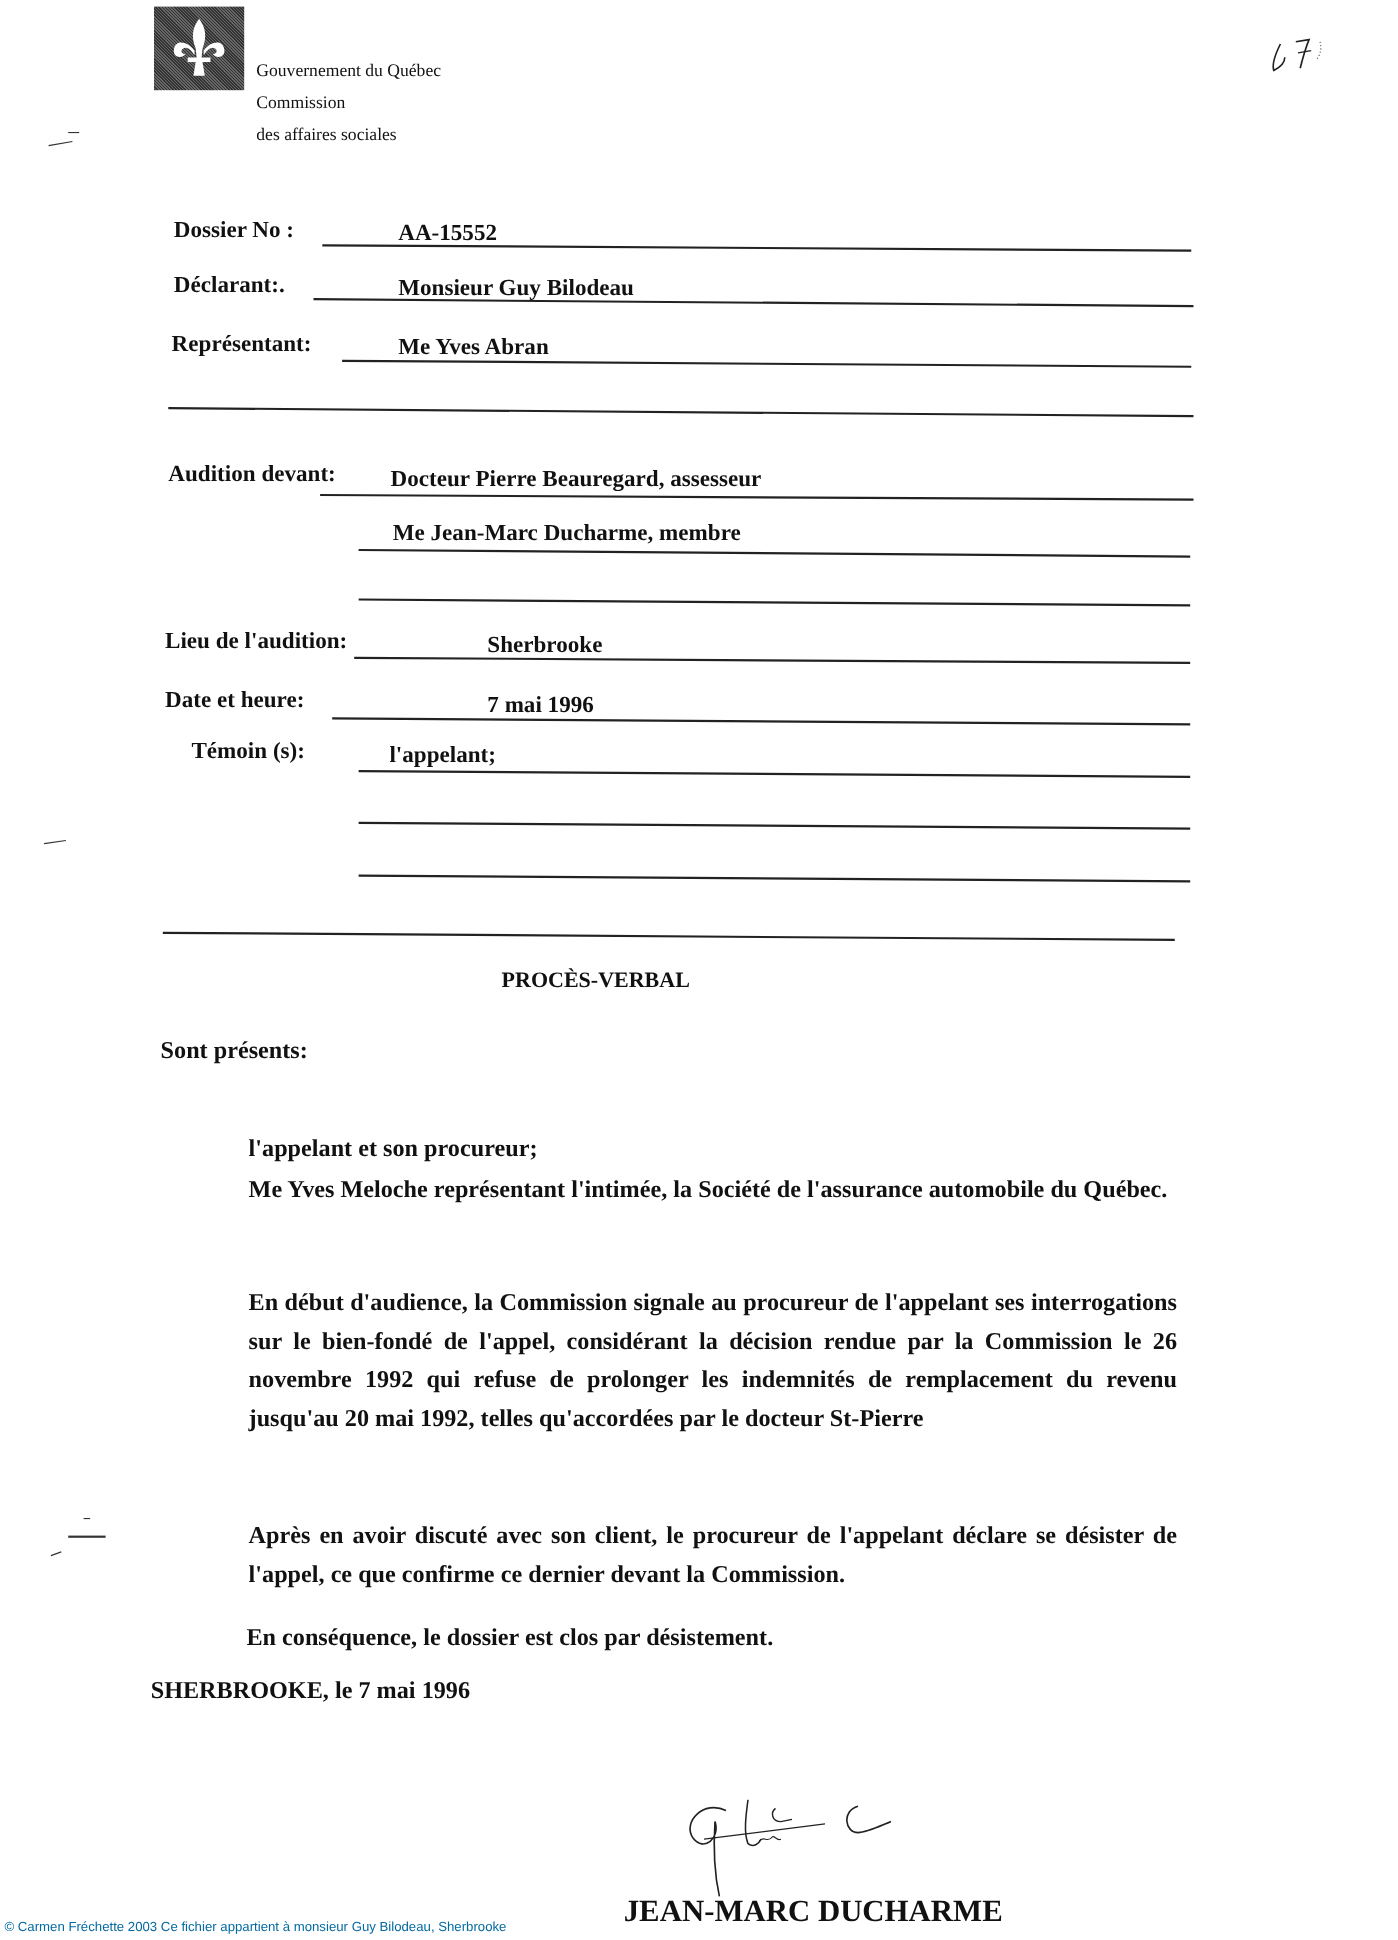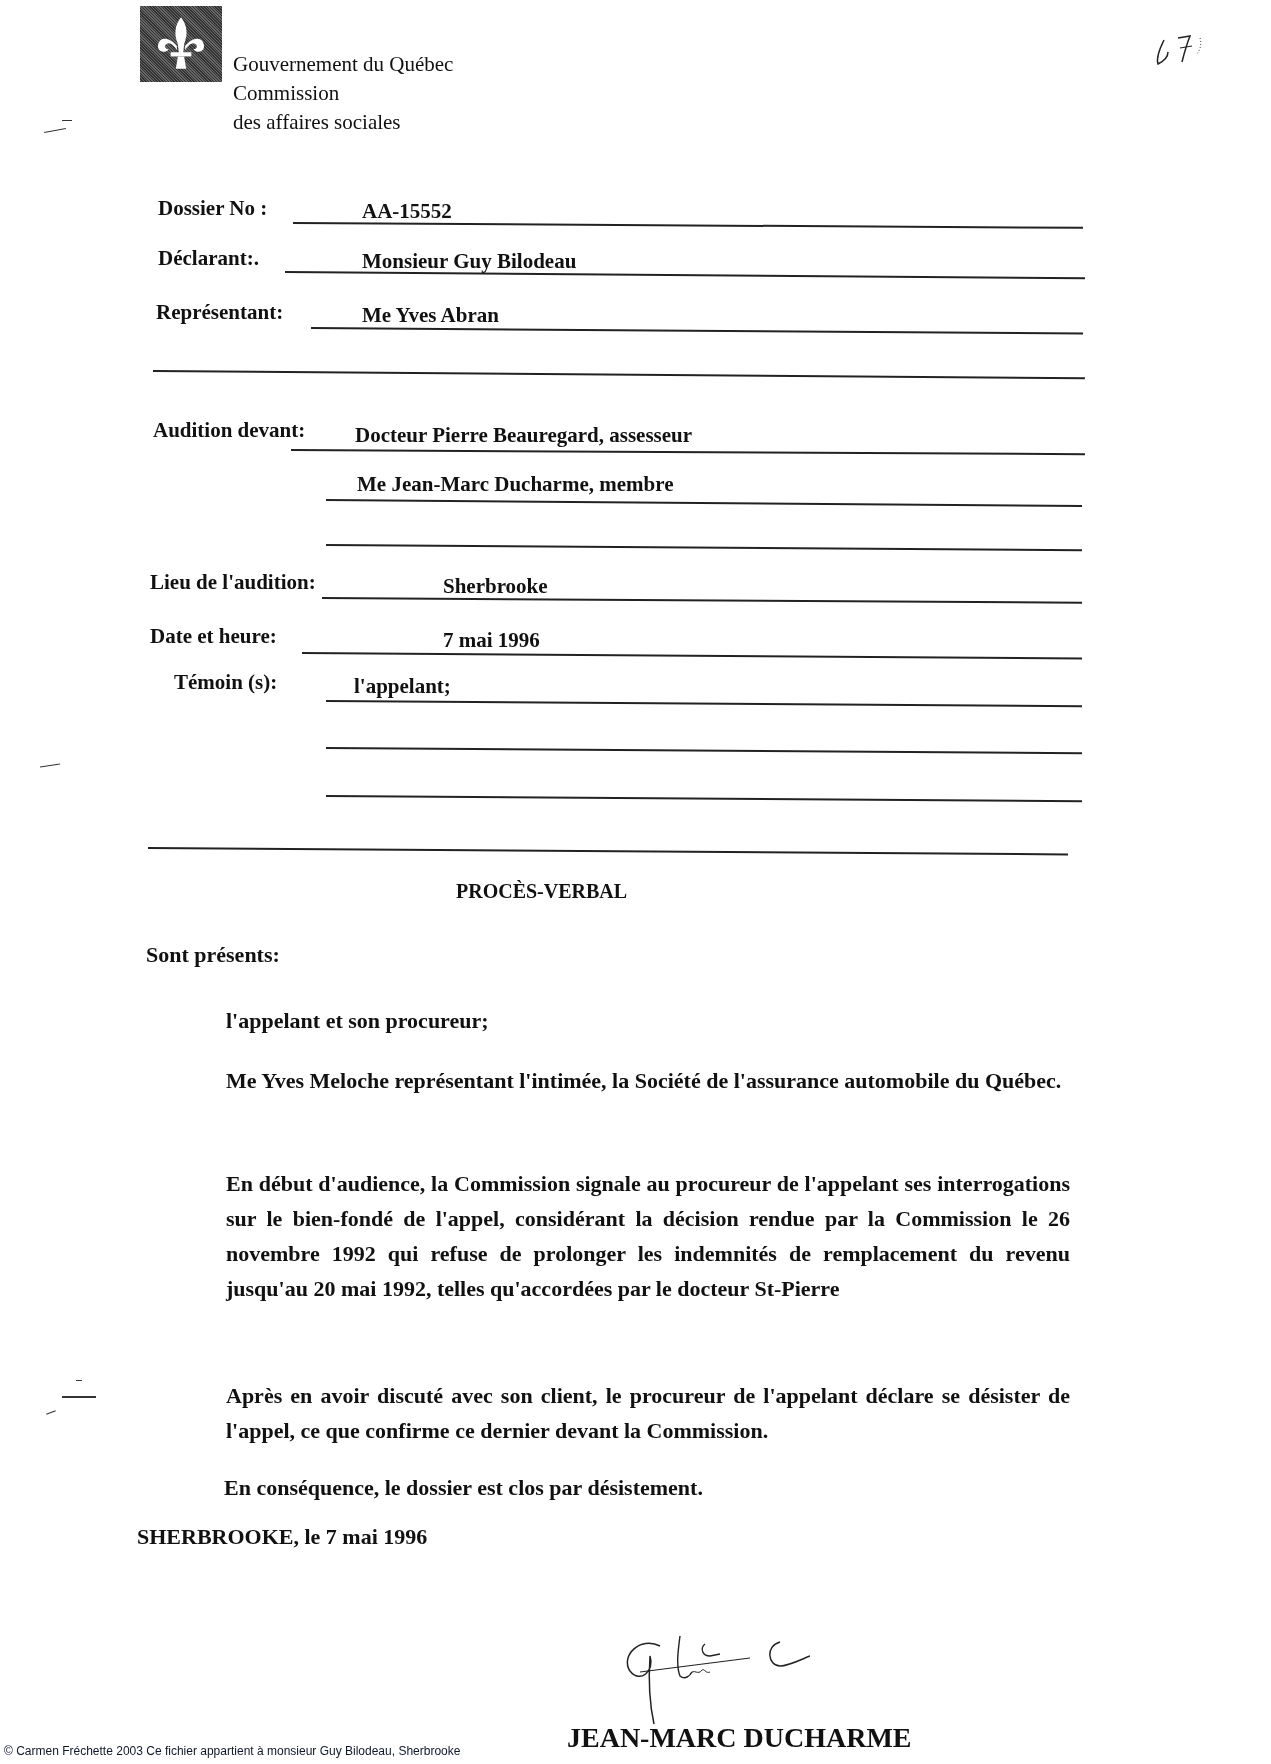--- a/index.html
+++ b/index.html
@@ -4,31 +4,31 @@
 <style>
   html, body { margin: 0; padding: 0; background: #ffffff; }
   body { width: 1271px; height: 1764px; position: relative; overflow: hidden;
          font-family: "Liberation Serif", "DejaVu Serif", serif; color: #111; }
   .abs { position: absolute; }
   .serif-b { font-family: "Liberation Serif", "DejaVu Serif", serif; font-weight: bold; }
   .logo { left: 140px; top: 6px; width: 82px; height: 76px;
           background: repeating-linear-gradient(45deg, #333 0 1px, #666 1px 2px);
           display: flex; align-items: center; justify-content: center; }
   .logo svg { width: 62px; height: 62px; }
-  .header-lines { left: 233px; top: 50px; font-size: 21px; line-height: 29px; }
+  .header-lines { left: 233px; top: 50px; font-size: 16px; line-height: 29px; }
   .header-lines div { white-space: nowrap; }
   .field-label { font-size: 21px; white-space: nowrap; }
   .field-value { font-size: 21px; white-space: nowrap; }
   .rule { height: 2px; background: #222; transform-origin: left center; }
   .title { font-size: 20px; }
   .body-text { font-size: 22px; line-height: 35px; }
   .para { text-align: justify; }
   .signame { font-size: 28px; }
   .footer { left: 4px; top: 1744px; font-family: "Liberation Sans", "DejaVu Sans", sans-serif;
-            font-size: 12px; color: #0f172a; white-space: nowrap; }
+            font-size: 12px; color: #0369a1; white-space: nowrap; }
   .annotation { left: 1150px; top: 28px; }
   .speck { background: #333; height: 1px; }
 </style>
 </head>
 <body>
 
 <div class="abs logo">
   <svg viewBox="0 0 60 60">
     <g fill="#ffffff">
       <path d="M30 4 C24 12 23 20 27 30 L28 40 L32 40 L33 30 C37 20 36 12 30 4 Z"></path>
@@ -98,21 +98,21 @@
 <div class="abs field-value serif-b" style="left:354px; top:674px;">l'appelant;</div>
 
 <div class="abs rule" style="left:326px; top:747px; width:756px; transform:rotate(0.4deg);"></div>
 <div class="abs rule" style="left:326px; top:795px; width:756px; transform:rotate(0.4deg);"></div>
 <div class="abs rule" style="left:148px; top:847px; width:920px; transform:rotate(0.4deg);"></div>
 
 <div class="abs title serif-b" style="left:456px; top:880px;">PROCÈS-VERBAL</div>
 
 <div class="abs body-text serif-b" style="left:146px; top:937px;">Sont présents:</div>
 
-<div class="abs body-text serif-b" style="left:226px; top:1003px;">l'appelant et son procureur;</div>
+<div class="abs body-text serif-b" style="left:226px; top:1026px;">l'appelant et son procureur;</div>
 
 <div class="abs body-text serif-b para" style="left:226px; top:1063px; width:844px;">Me Yves Meloche représentant l'intimée, la Société de l'assurance automobile du Québec.</div>
 
 <div class="abs body-text serif-b para" style="left:226px; top:1166px; width:844px;">En début d'audience, la Commission signale au procureur de l'appelant ses interrogations sur le bien-fondé de l'appel, considérant la décision rendue par la Commission le 26 novembre 1992 qui refuse de prolonger les indemnités de remplacement du revenu jusqu'au 20 mai 1992, telles qu'accordées par le docteur St-Pierre</div>
 
 <div class="abs body-text serif-b para" style="left:226px; top:1378px; width:844px;">Après en avoir discuté avec son client, le procureur de l'appelant déclare se désister de l'appel, ce que confirme ce dernier devant la Commission.</div>
 
 <div class="abs body-text serif-b" style="left:224px; top:1470px;">En conséquence, le dossier est clos par désistement.</div>
 
 <div class="abs body-text serif-b" style="left:137px; top:1519px;">SHERBROOKE, le 7 mai 1996</div>

